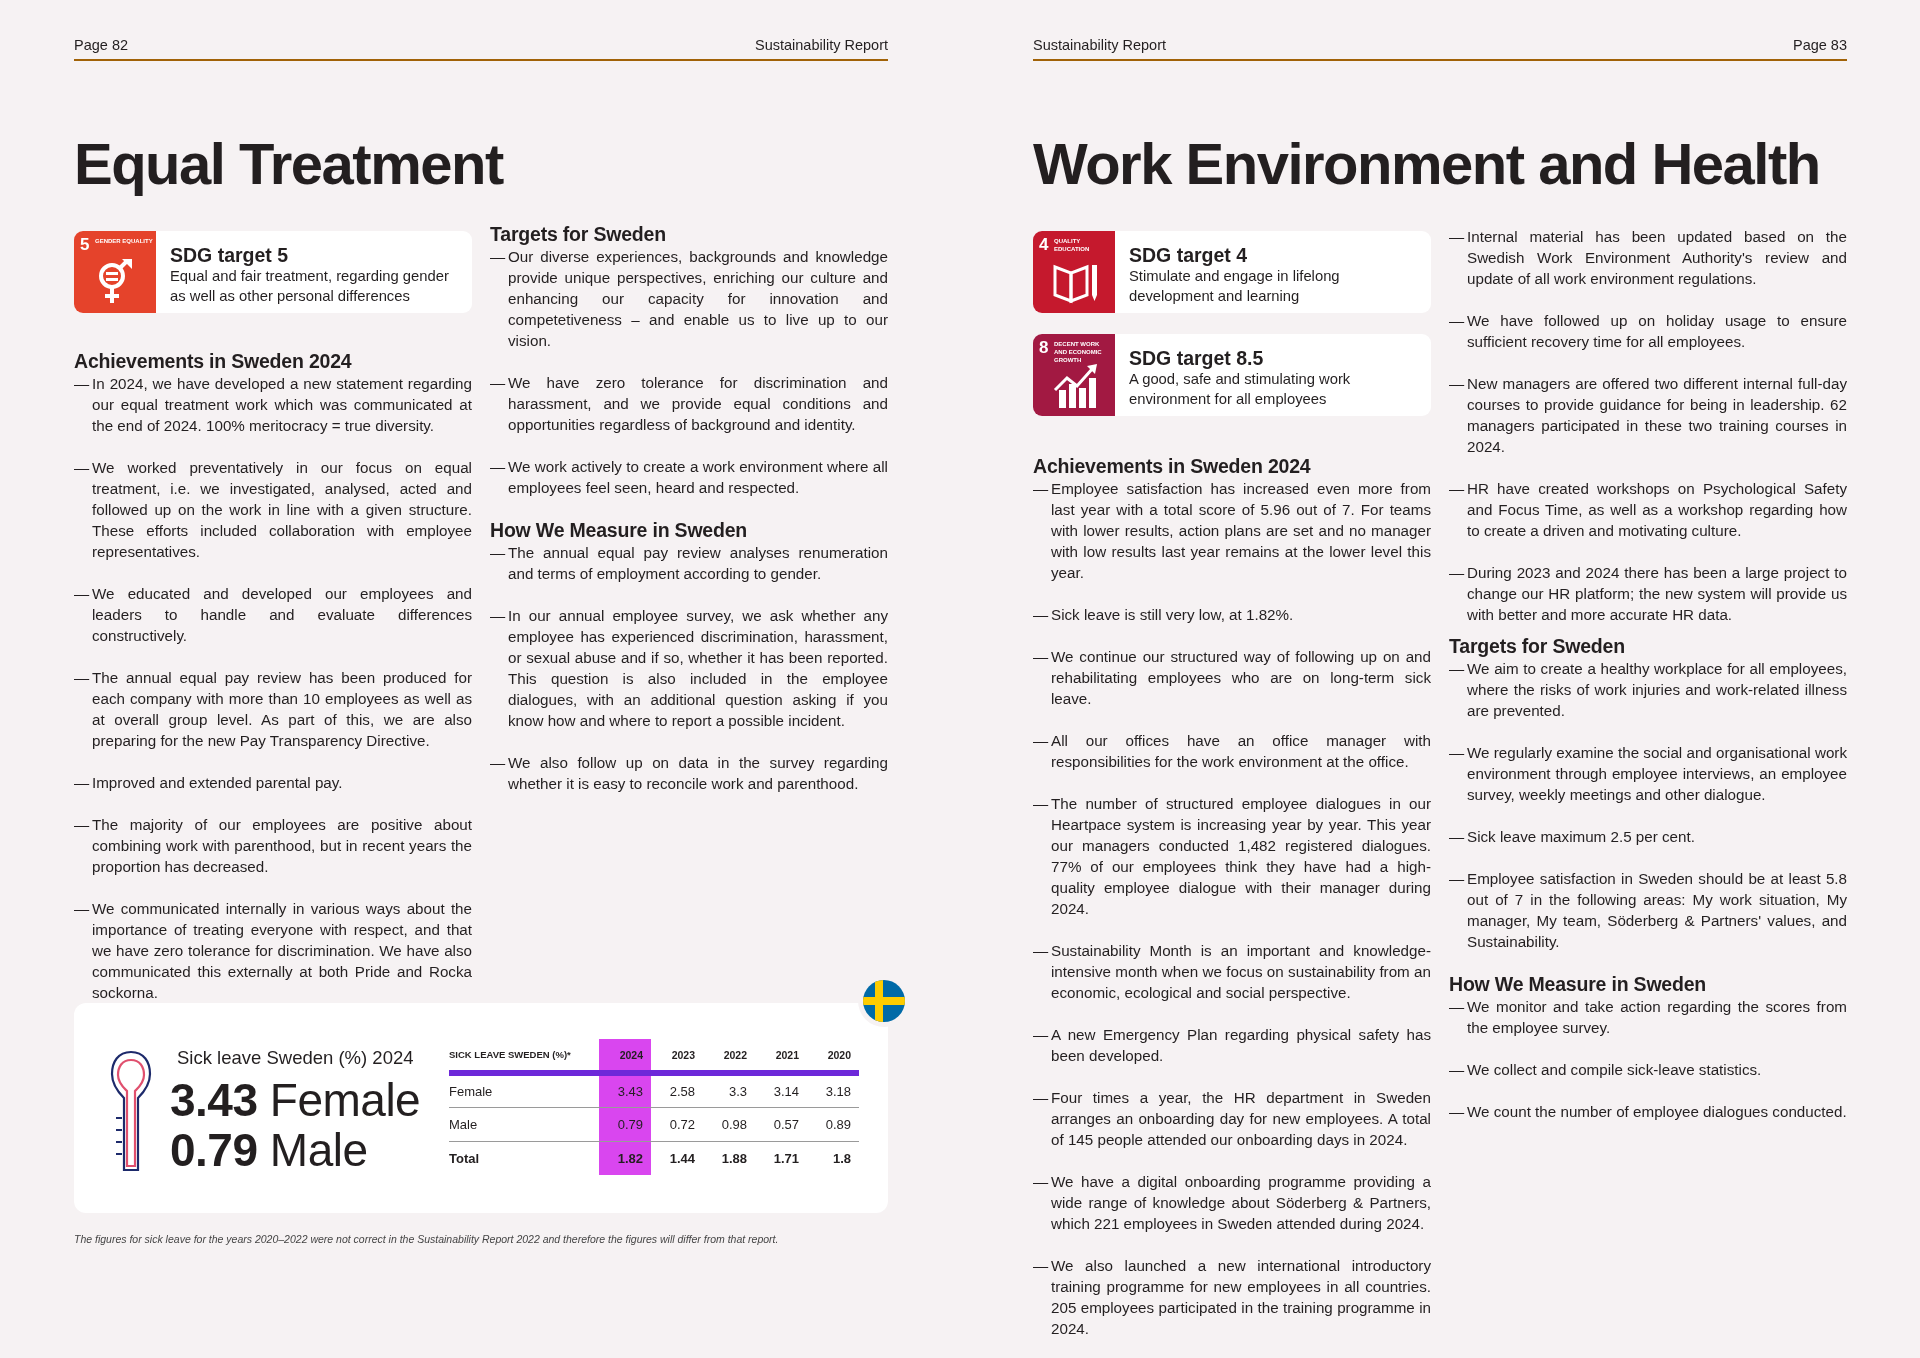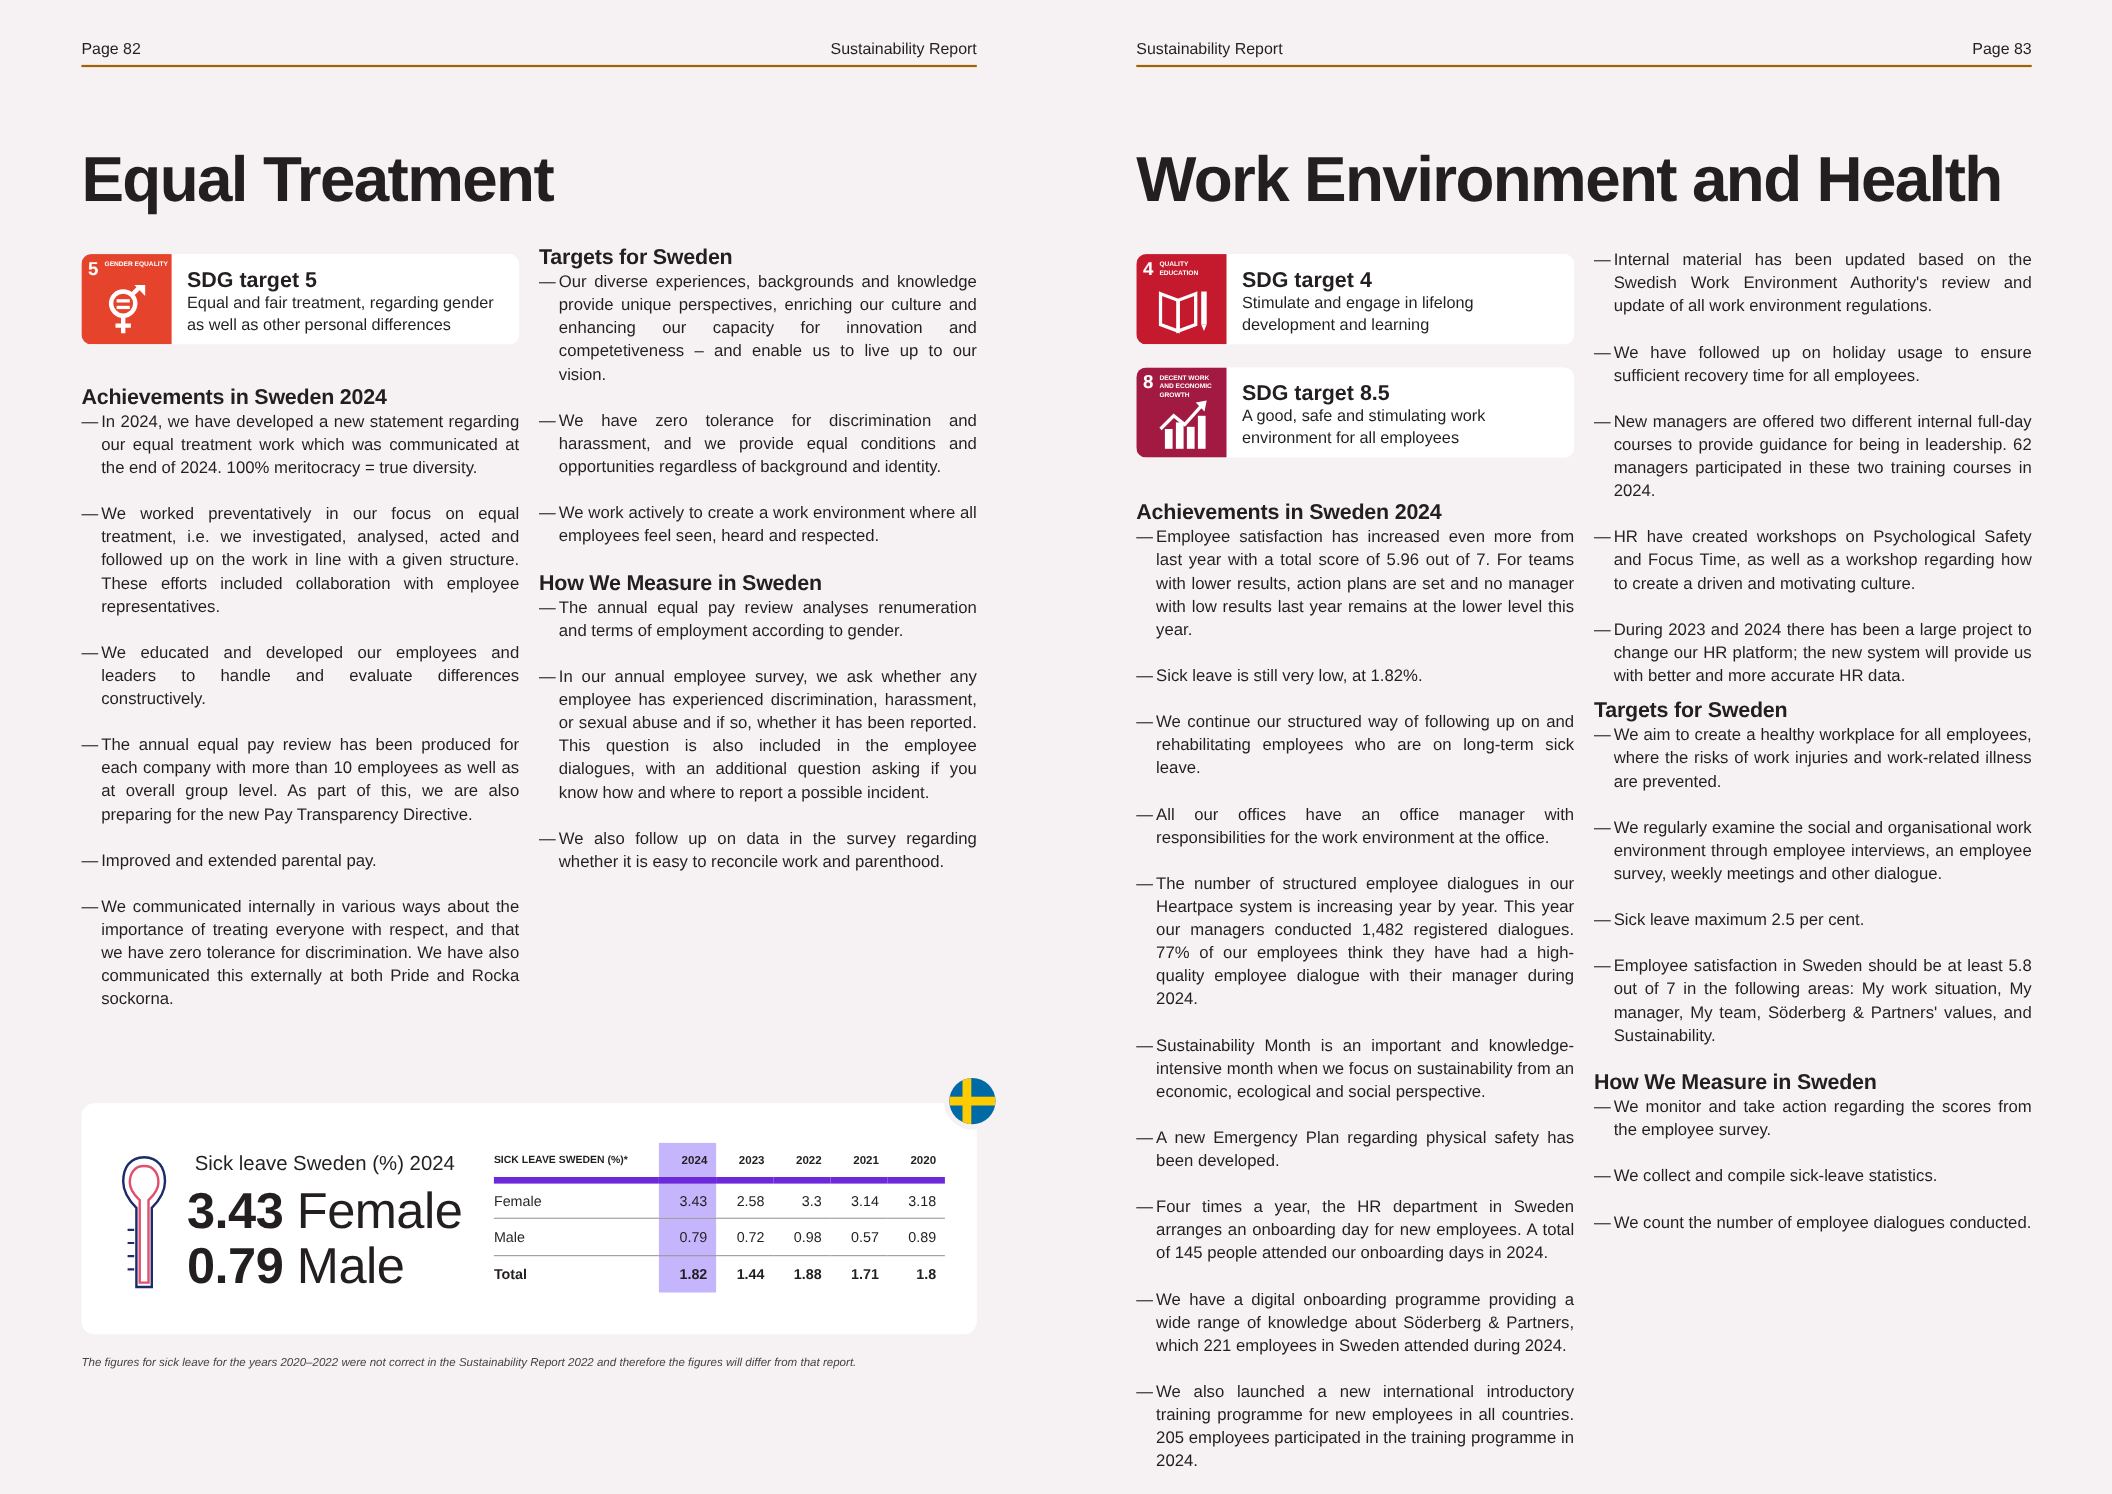--- a/index.html
+++ b/index.html
@@ -44,21 +44,21 @@
   .stat-big { position: absolute; left: 96px; font-size: 46px; line-height: 50px; white-space: nowrap; letter-spacing: -0.5px; }
   .stat-big b { font-weight: 700; }
   .stat-big span.lbl { font-weight: 400; }
 
   table.sick { position: absolute; left: 375px; top: 36px; border-collapse: collapse; font-size: 13px; width: 410px; }
   table.sick th, table.sick td { height: 34px; text-align: right; padding: 0 8px; border-bottom: 1.5px solid #9a9a9a; }
   table.sick th { font-weight: 700; font-size: 10.5px; height: 34px; border-bottom: 6px solid #6d28d9; }
   table.sick th:first-child, table.sick td:first-child { text-align: left; padding-left: 0; width: 150px; }
   table.sick th:first-child { font-size: 9.5px; }
   table.sick tr.total td { font-weight: 700; border-bottom: none; }
-  table.sick .hl { background: #c4b5fd; }
+  table.sick .hl { background: #d946ef; }
 
   .footnote { position: absolute; left: 0; top: 1233px; font-size: 10.5px; font-style: italic; color: #444; }
 </style>
 </head>
 <body>
 
 <div class="page left">
   <div class="running-head">
     <span class="l">Page 82</span>
     <span class="r">Sustainability Report</span>
@@ -87,20 +87,21 @@
   </div>
 
   <div class="col c1" style="top:350px;">
     <h2 class="section-h">Achievements in Sweden 2024</h2>
     <ul class="dash">
       <li>In 2024, we have developed a new statement regarding our equal treatment work which was communicated at the end of 2024. 100% meritocracy = true diversity.</li>
       <li>We worked preventatively in our focus on equal treatment, i.e. we investigated, analysed, acted and followed up on the work in line with a given structure. These efforts included collaboration with employee representatives.</li>
       <li>We educated and developed our employees and leaders to handle and evaluate differences constructively.</li>
       <li>The annual equal pay review has been produced for each company with more than 10 employees as well as at overall group level. As part of this, we are also preparing for the new Pay Transparency Directive.</li>
       <li>Improved and extended parental pay.</li>
+      <li>The majority of our employees are positive about combining work with parenthood, but in recent years the proportion has decreased.</li>
       <li>We communicated internally in various ways about the importance of treating everyone with respect, and that we have zero tolerance for discrimination. We have also communicated this externally at both Pride and Rocka sockorna.</li>
     </ul>
   </div>
 
   <div class="col c2" style="top:223px;">
     <h2 class="section-h">Targets for Sweden</h2>
     <ul class="dash">
       <li>Our diverse experiences, backgrounds and knowledge provide unique perspectives, enriching our culture and enhancing our capacity for innovation and competetiveness – and enable us to live up to our vision.</li>
       <li>We have zero tolerance for discrimination and harassment, and we provide equal conditions and opportunities regardless of background and identity.</li>
       <li>We work actively to create a work environment where all employees feel seen, heard and respected.</li>

